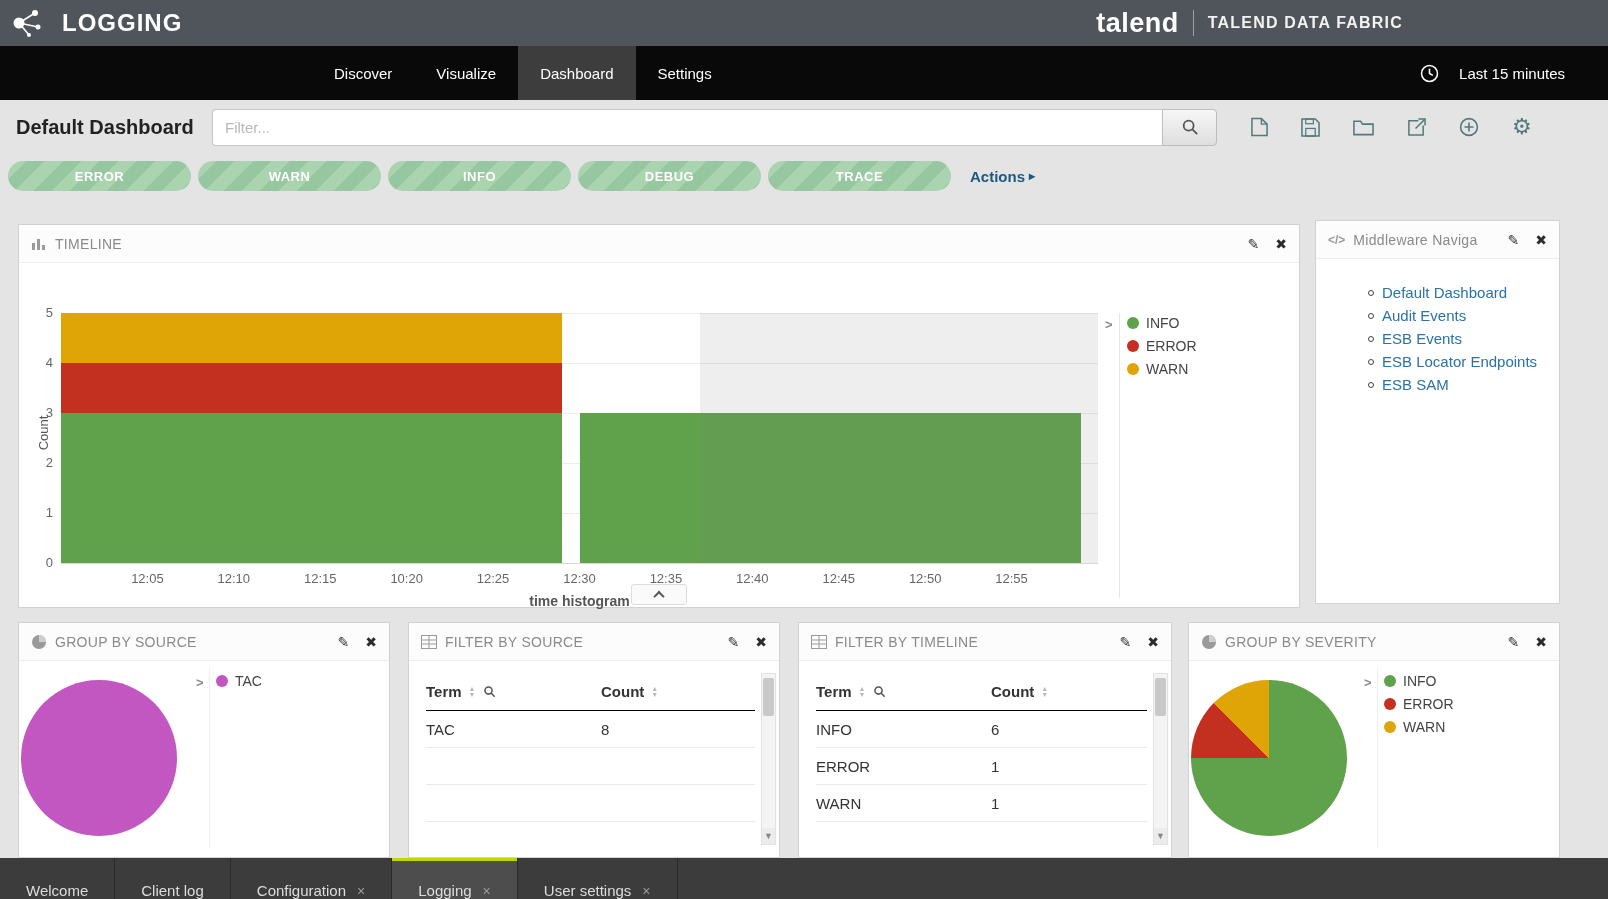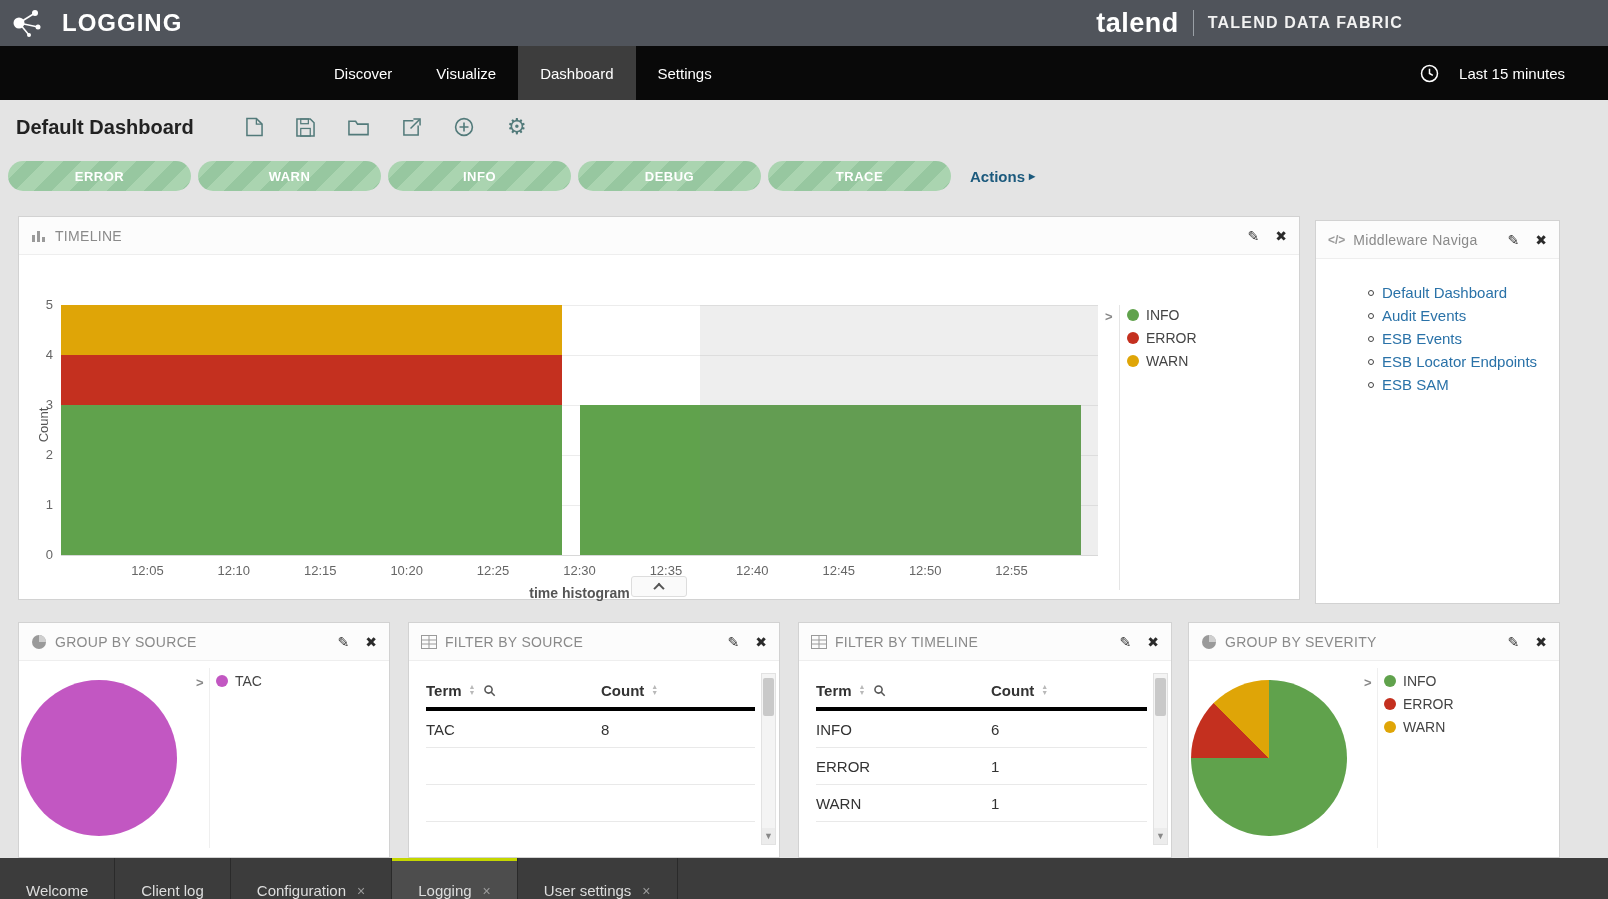--- a/index.html
+++ b/index.html
@@ -74,21 +74,21 @@
   .mw-bullet { width:6px; height:6px; border:1px solid #444; border-radius:50%; flex:0 0 6px; }
   .mw-link { color:#2a72a8; cursor:pointer; white-space:nowrap; }
 
   
   .pie { position:absolute; border-radius:50%; width:156px; height:156px; top:57px; left:2px; cursor:pointer; }
   .pie-legend { position:absolute; top:50px; }
   .pie-legend-divider { position:absolute; top:45px; width:1px; height:180px; background:#efefef; }
 
   
   .dtable { position:absolute; left:0; top:38px; width:calc(100% - 24px); padding:12px 0 0 17px; }
-  .dt-header { display:flex; height:38px; align-items:center; border-bottom:4px solid #000000; font-weight:bold; font-size:15px; color:#333; }
+  .dt-header { display:flex; height:38px; align-items:center; border-bottom:1px solid #000000; font-weight:bold; font-size:15px; color:#333; }
   .dt-col-term { width:175px; display:flex; gap:7px; align-items:center; }
   .dt-col-count { display:flex; gap:7px; align-items:center; }
   .dt-row { display:flex; height:37px; align-items:center; border-bottom:1px solid #e9e9e9; font-size:15px; color:#333; }
   .dt-row .term { width:175px; }
   .sort-icon { display:inline-flex; flex-direction:column; font-size:7px; color:#b9b9b9; line-height:6px; cursor:pointer; }
   .scrollbar { position:absolute; right:3px; top:50px; bottom:12px; width:15px; background:#f4f4f4; border:1px solid #e2e2e2; }
   .scroll-thumb { position:absolute; top:4px; left:1px; width:11px; height:38px; background:#c9c9c9; border-radius:2px; cursor:grab; }
   .scroll-down { position:absolute; bottom:0; left:0; width:13px; height:16px; display:flex; align-items:center; justify-content:center; color:#888; font-size:9px; background:#ececec; cursor:pointer; }
 
   
@@ -136,20 +136,31 @@
         <circle cx="10" cy="10" r="8.4" fill="none" stroke="#fff" stroke-width="1.6"></circle>
         <path d="M10 5v5l3.5 2" fill="none" stroke="#fff" stroke-width="1.6"></path>
       </svg>
     </span>
     <span>Last 15 minutes</span>
   </div>
 </nav>
 
 <div class="dash-header">
   <span class="dash-title">Default Dashboard</span>
+  <span class="filter-box">
+    <input class="filter-input" type="text" placeholder="Filter..." style="">
+    <span class="search-btn">
+      <span>
+        <svg width="18" height="18" viewBox="0 0 20 20">
+          <circle cx="8.5" cy="8.5" r="5.5" fill="none" stroke="#555" stroke-width="2"></circle>
+          <line x1="12.7" y1="12.7" x2="18" y2="18" stroke="#555" stroke-width="2"></line>
+        </svg>
+      </span>
+    </span>
+  </span>
   <span class="toolbar-icons">
     <span class="tb-icon">
       <svg width="17" height="20" viewBox="0 0 18 20">
           <path d="M1 1h10l6 6v12H1z" fill="none" stroke="currentColor" stroke-width="1.6"></path>
           <path d="M11 1v6h6" fill="none" stroke="currentColor" stroke-width="1.4"></path>
         </svg>
     </span>
     <span class="tb-icon">
       <svg width="19" height="19" viewBox="0 0 20 20">
           <path d="M1 1h14l4 4v14H1z" fill="none" stroke="currentColor" stroke-width="1.6"></path>
@@ -186,21 +197,21 @@
       <div class="pill">INFO</div>
       <div class="pill">DEBUG</div>
       <div class="pill">TRACE</div>
     </span>
   <span class="actions-link">
     <span>Actions</span>
     <span class="actions-caret">▸</span>
   </span>
 </div>
 
-<section class="panel" style="left:18px;top:216px;width:1282px;height:384px;">
+<section class="panel" style="left:18px;top:224px;width:1282px;height:384px;">
   <div class="panel-header">
     <span>
       <svg width="16" height="14" viewBox="0 0 16 14">
           <rect x="1" y="6" width="3" height="7" fill="#9a9a9a"></rect>
           <rect x="6" y="2" width="3" height="11" fill="#9a9a9a"></rect>
           <rect x="11" y="8" width="3" height="5" fill="#9a9a9a"></rect>
         </svg>
     </span>
     <span class="panel-title">TIMELINE</span>
     <span class="panel-tools">

